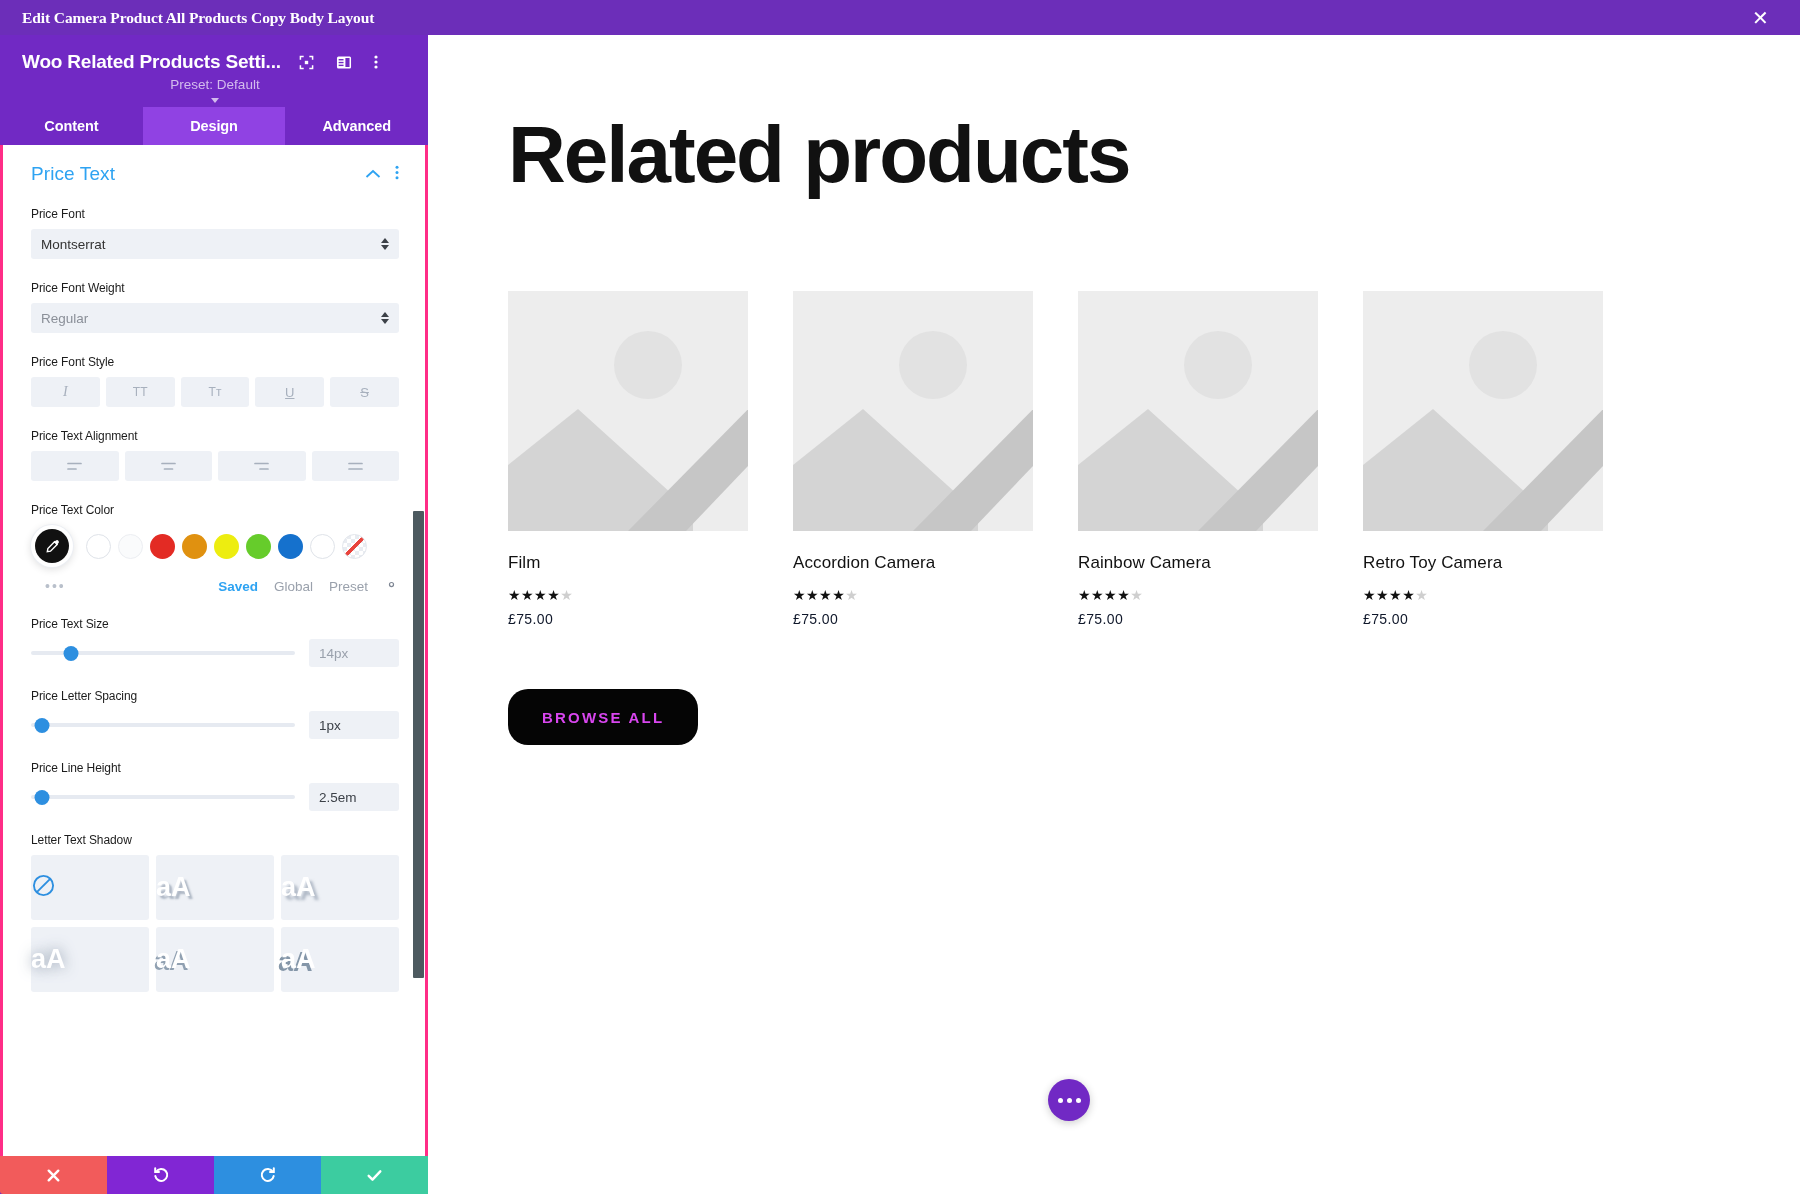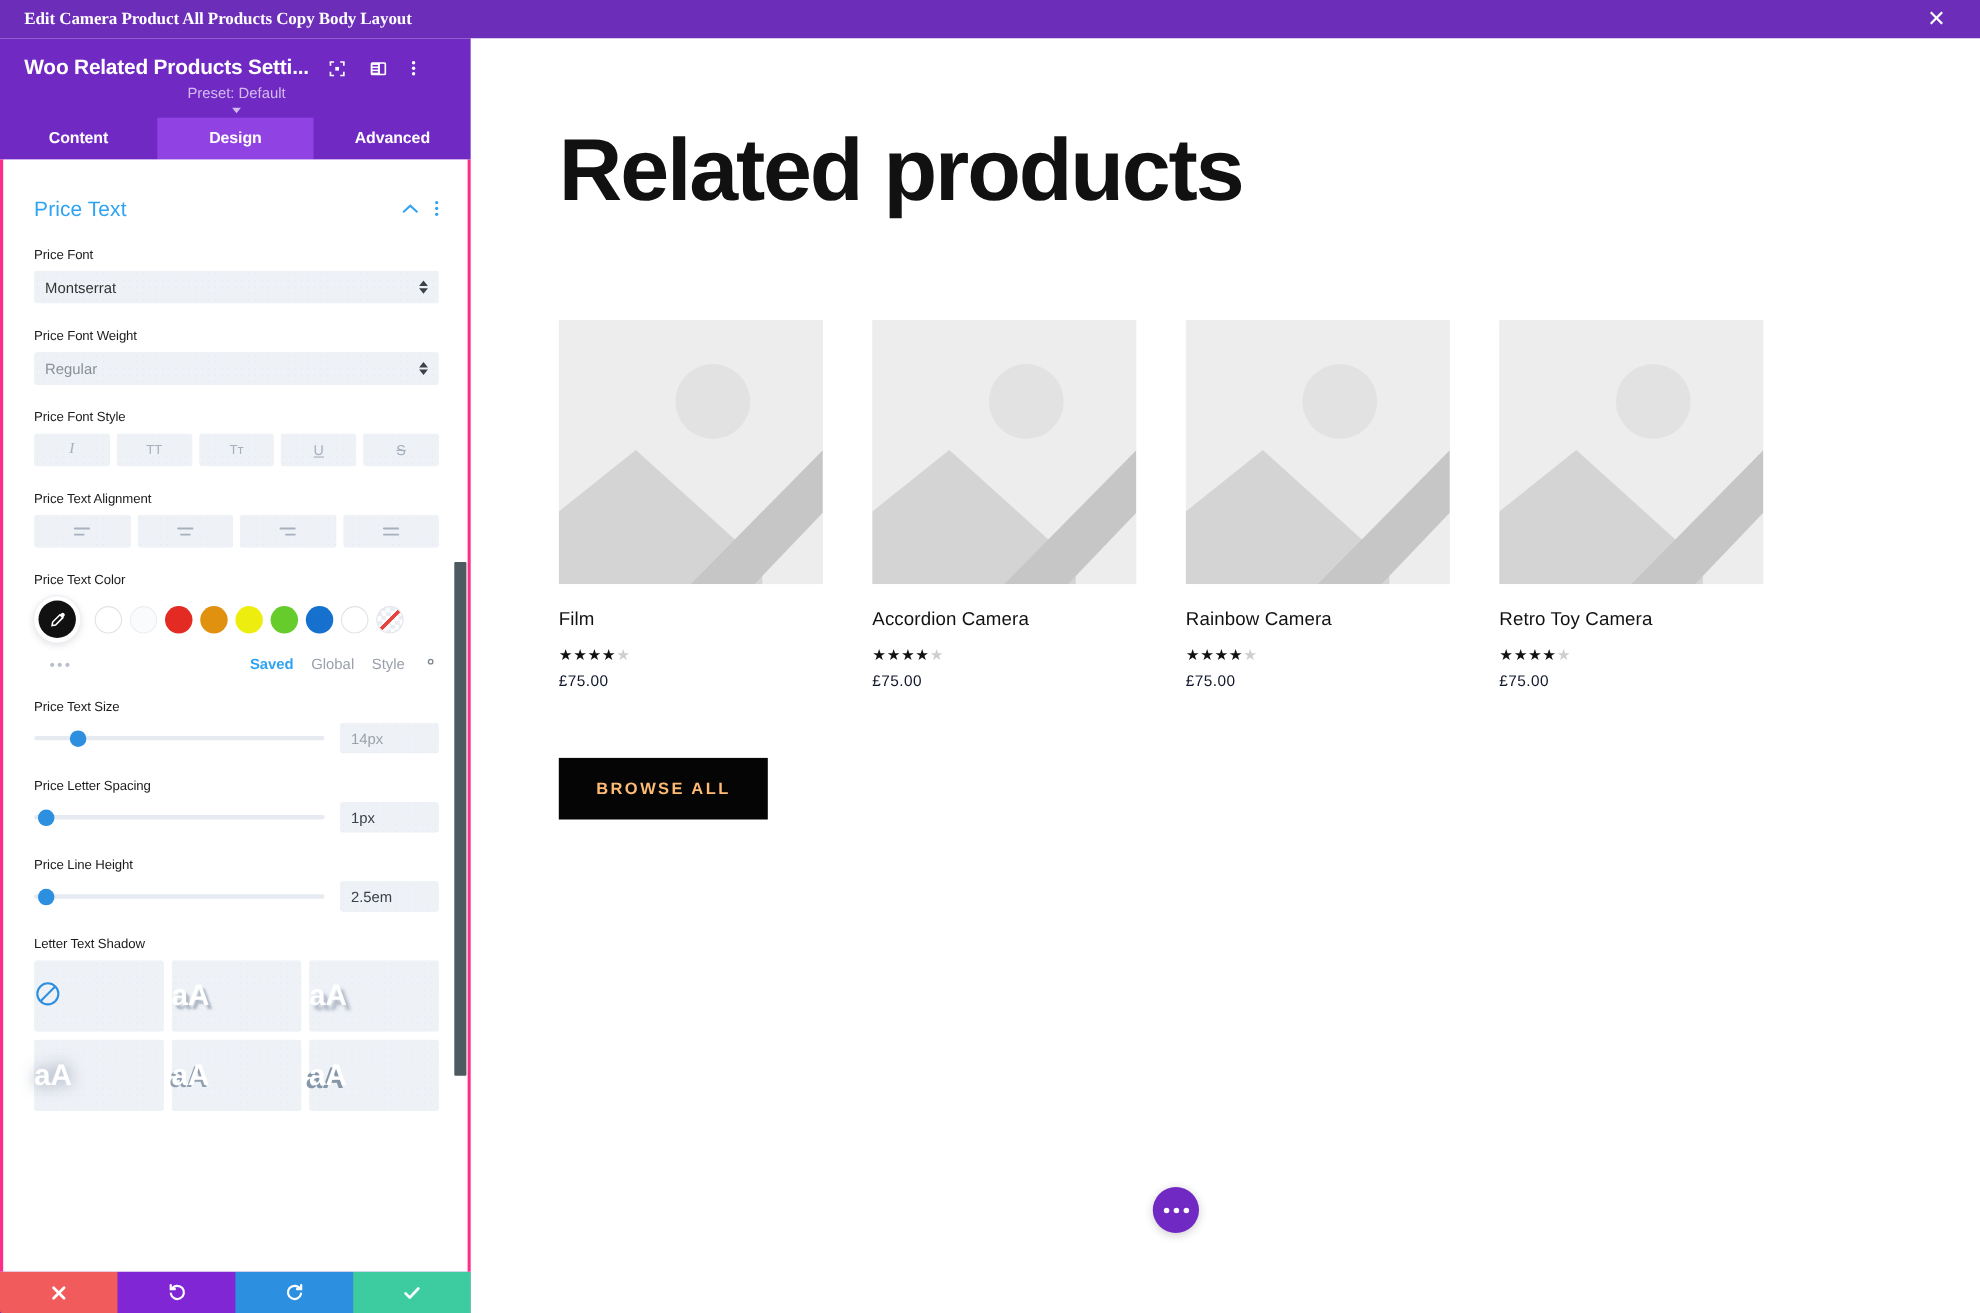--- a/index.html
+++ b/index.html
@@ -56,21 +56,21 @@
     color:#fff; font-size:14.5px; font-weight:600; cursor:pointer; letter-spacing:-0.1px;
   }
   .tab.active { background:#9042e3; }
 
   .panel-body-wrap {
     position:relative; flex:1; background:#fff;
     border:3px solid #ff2d87; border-top:none; border-bottom:none;
     overflow:hidden;
   }
   .panel-body {
-    position:absolute; inset:0; background:#fff; padding:35px 26px 0 28px;
+    position:absolute; inset:0; background:#fff; padding:18px 26px 0 28px;
     overflow:hidden;
   }
   
   .scrollbar-thumb {
     position:absolute; right:1px; top:366px; width:11px; height:467px;
     background:#4d5a60; border-radius:1px;
   }
 
   .section-head { display:flex; align-items:center; margin-bottom:22px; }
   .section-title { color:#2ea3f2; font-size:19px; font-weight:400; letter-spacing:0.1px; }
@@ -185,22 +185,22 @@
     width:240px; height:240px; background:#ededed; position:relative; overflow:hidden;
   }
   .prod-name { font-size:17px; color:#111; margin-top:22px; letter-spacing:0.1px; }
   .stars { margin-top:14px; font-size:14px; letter-spacing:0.5px; }
   .stars .on { color:#111; }
   .stars .off { color:#cfcfcf; }
   .price { margin-top:8px; font-size:14px; color:#0f172a; letter-spacing:0.4px; }
 
   .browse-btn {
     margin-top:62px; display:inline-flex; align-items:center; justify-content:center;
-    background:#050505; color:#fdba74; font-size:15px; font-weight:700;
-    letter-spacing:2.2px; padding:0 34px; height:56px; cursor:pointer;
+    background:#050505; color:#d946ef; font-size:15px; font-weight:700;
+    letter-spacing:2.2px; padding:0 34px; height:56px; cursor:pointer;border-radius:20px;
   }
 
   .fab {
     position:absolute; left:620px; top:1044px; width:42px;height:42px;border-radius:50%;
     background:#7129c4; display:flex;align-items:center;justify-content:center;
     box-shadow:0 2px 9px rgba(0,0,0,.2); cursor:pointer; gap:4px;
   }
   .fab i { width:5px;height:5px;border-radius:50%;background:#fff; display:block; }
 </style>
 </head>
@@ -354,21 +354,21 @@
             <div class="sw" style="background:#66cc2b"></div>
             <div class="sw" style="background:#1571cd"></div>
             <div class="sw outline"></div>
             <div class="sw transparent"></div>
           </div>
           <div class="swatch-footer">
             <span class="dots3">•••</span>
             <span class="sw-links">
               <span class="sw-link active">Saved</span>
               <span class="sw-link">Global</span>
-              <span class="sw-link">Style</span>
+              <span class="sw-link">Preset</span>
               <span class="gear">
                 <svg width="15" height="15" viewBox="0 0 16 16" fill="#7f8794">
                     <path d="M8 5.2A2.8 2.8 0 1 0 8 10.8 2.8 2.8 0 0 0 8 5.2zm0 4.3a1.5 1.5 0 1 1 0-3 1.5 1.5 0 0 1 0 3z"></path>
                     <path d="M14.2 9.3l-1.1-.6a5.4 5.4 0 0 0 0-1.4l1.1-.6-1.2-2.1-1.1.6a5.2 5.2 0 0 0-1.2-.7V3.2H8.2v1.3c-.4.1-.8.4-1.2.7l-1.1-.6-1.2 2.1 1.1.6a5.4 5.4 0 0 0 0 1.4l-1.1.6 1.2 2.1 1.1-.6c.4.3.8.5 1.2.7v1.3h2.5v-1.3c.4-.2.8-.4 1.2-.7l1.1.6 1.2-2.1z" fill-opacity="0"></path>
                   </svg>
               </span>
             </span>
           </div>
         </div>
 

